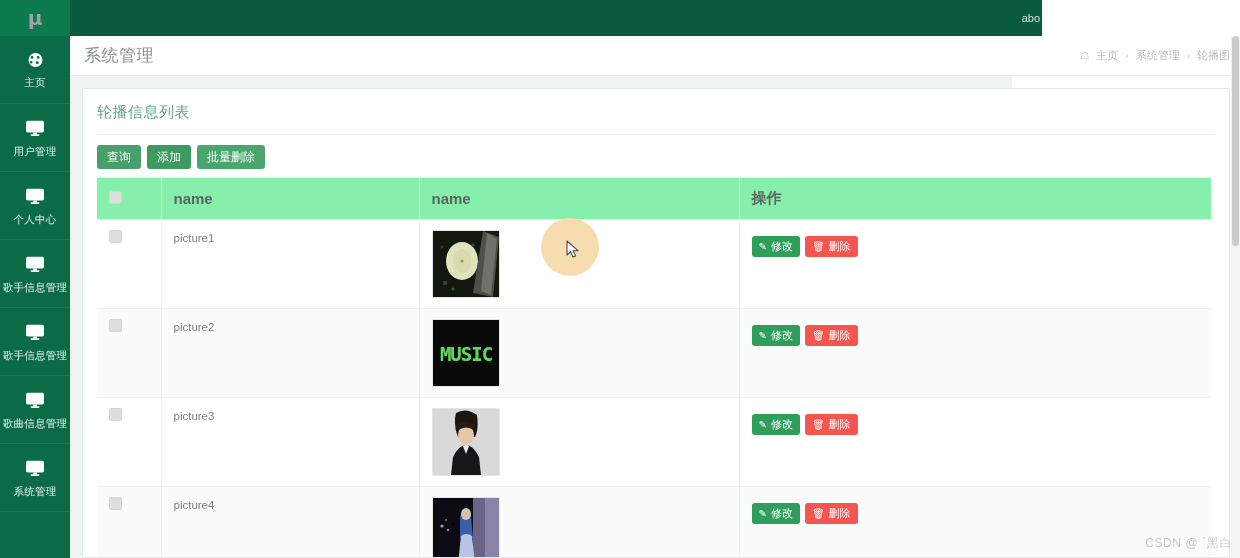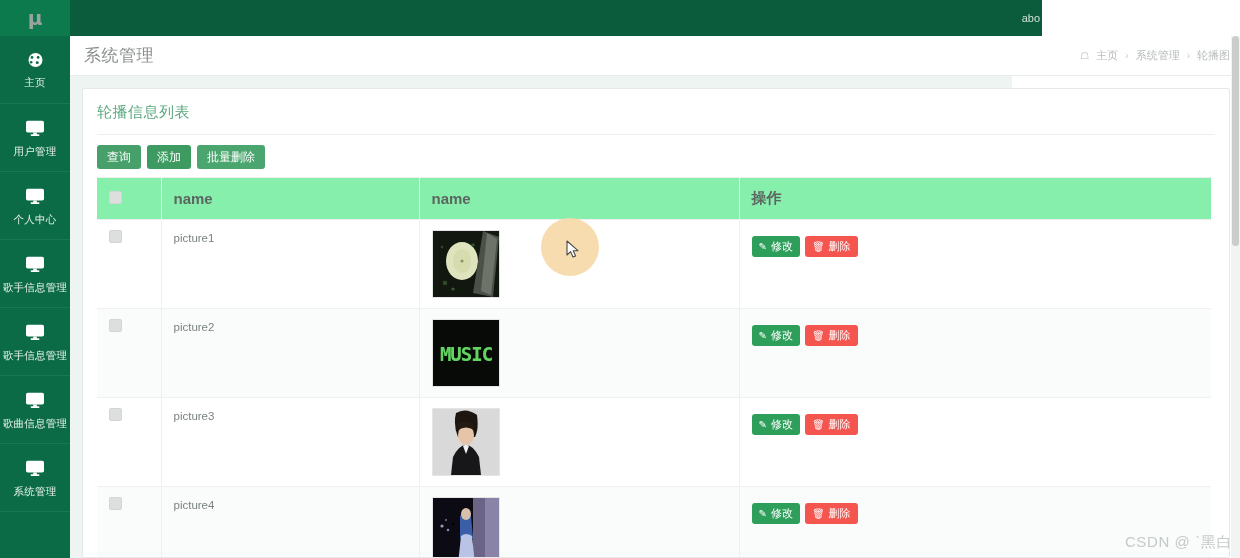--- a/index.html
+++ b/index.html
@@ -170,21 +170,21 @@
     pointer-events: none;
   }
   .cursor-ptr {
     position: absolute; left: 566px; top: 240px;
     pointer-events: none;
   }
 
   
   .watermark {
     position: absolute; right: 8px; bottom: 6px;
-    color: #c4cac7; font-size: 15px; white-space: nowrap;
+    color: #c4cac7; font-size: 12px; white-space: nowrap;
     letter-spacing: .6px;
     margin-top: 48px;
   }
 
   
   .scrollbar {
     position: absolute; right: 0; top: 36px;
     width: 9px; height: 522px; background: #f2f3f3;
   }
   .scrollbar .thumbbar {

